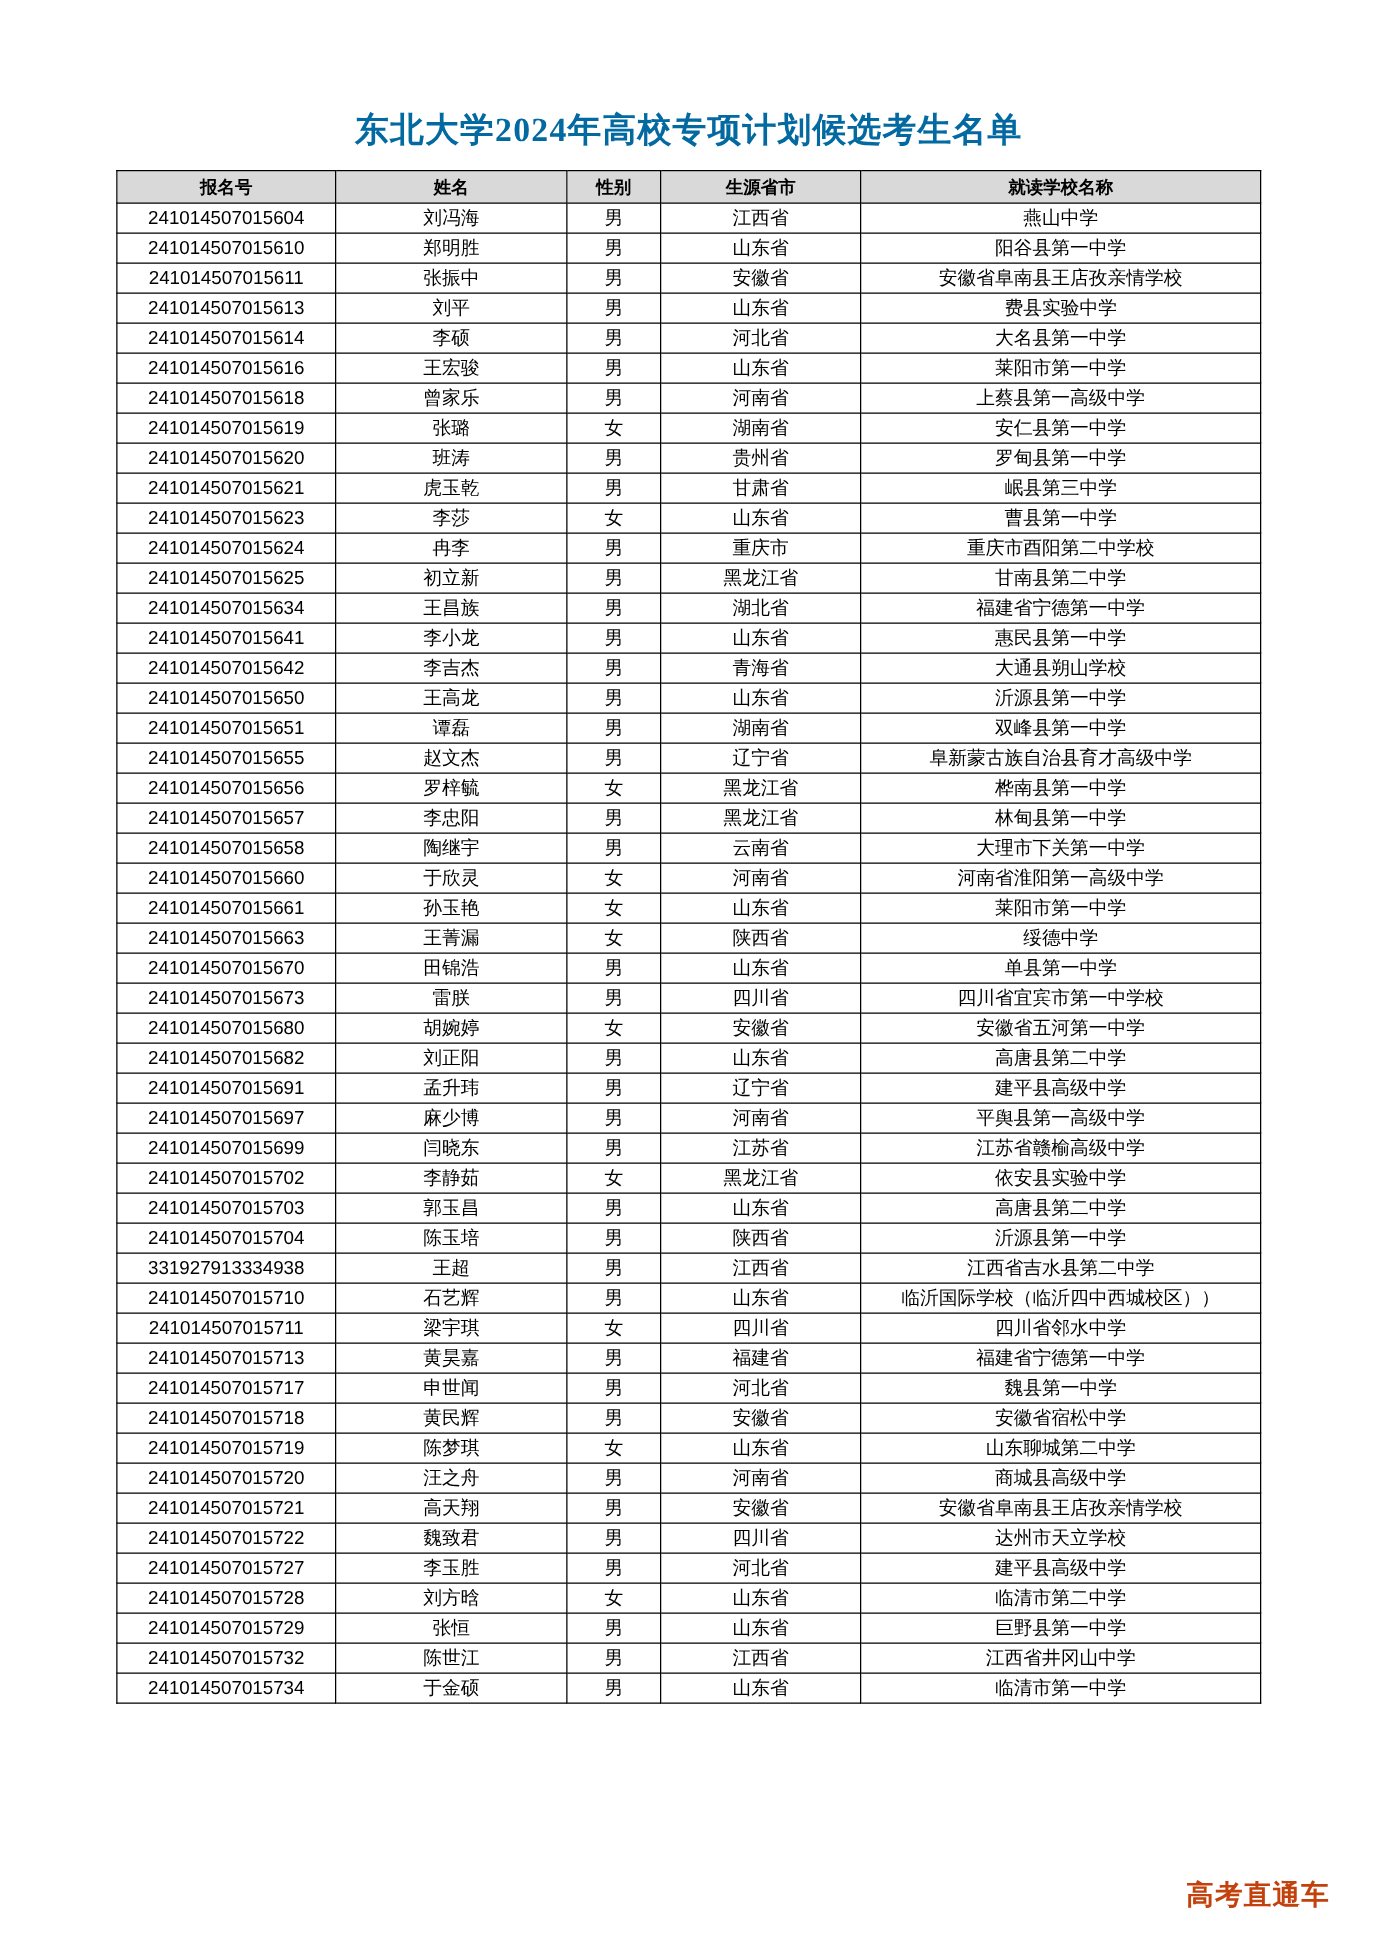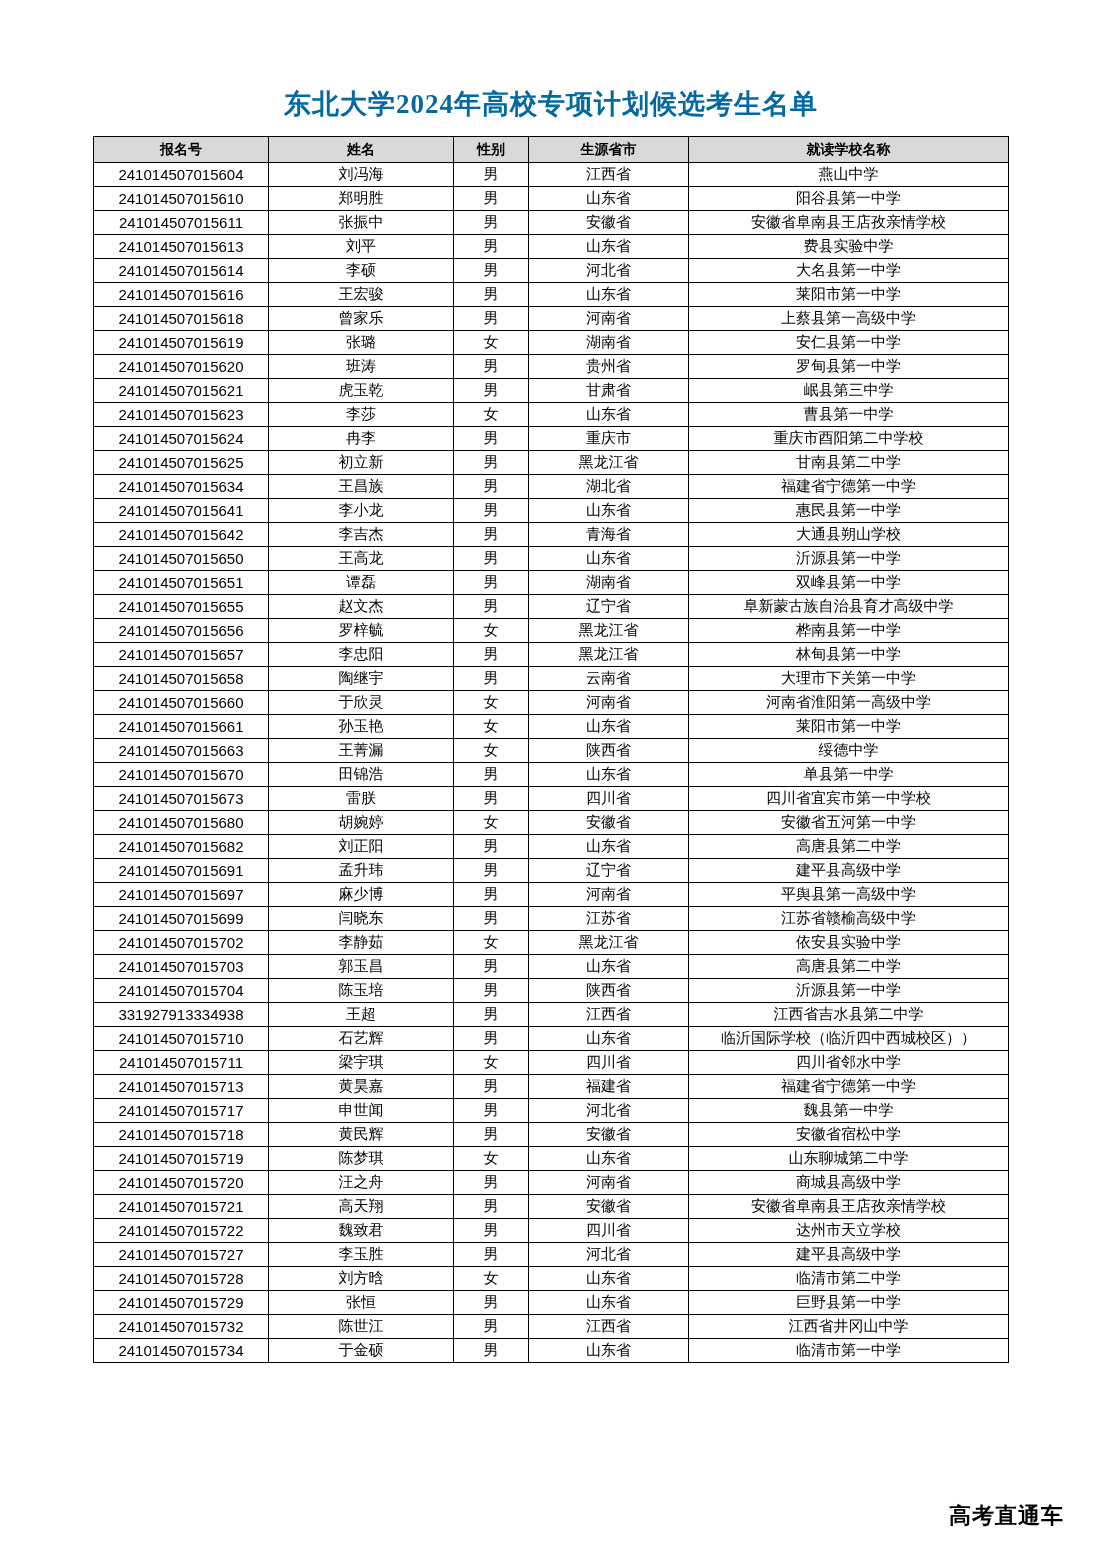--- a/index.html
+++ b/index.html
@@ -52,21 +52,21 @@
   col.c-regno   { width: 175px; }
   col.c-name    { width: 185px; }
   col.c-gender  { width: 75px;  }
   col.c-prov    { width: 160px; }
   col.c-school  { width: 320px; }
   .watermark {
     position: absolute;
     right: 38px;
     bottom: 28px;
     font-size: 22px;
-    color: #000000;
+    color: #c2410c;
     font-weight: bold;
     letter-spacing: 1px;
   }
 </style>
 </head>
 <body>
 
 <div class="page">
 
   <h1 class="page-title">东北大学2024年高校专项计划候选考生名单</h1>

